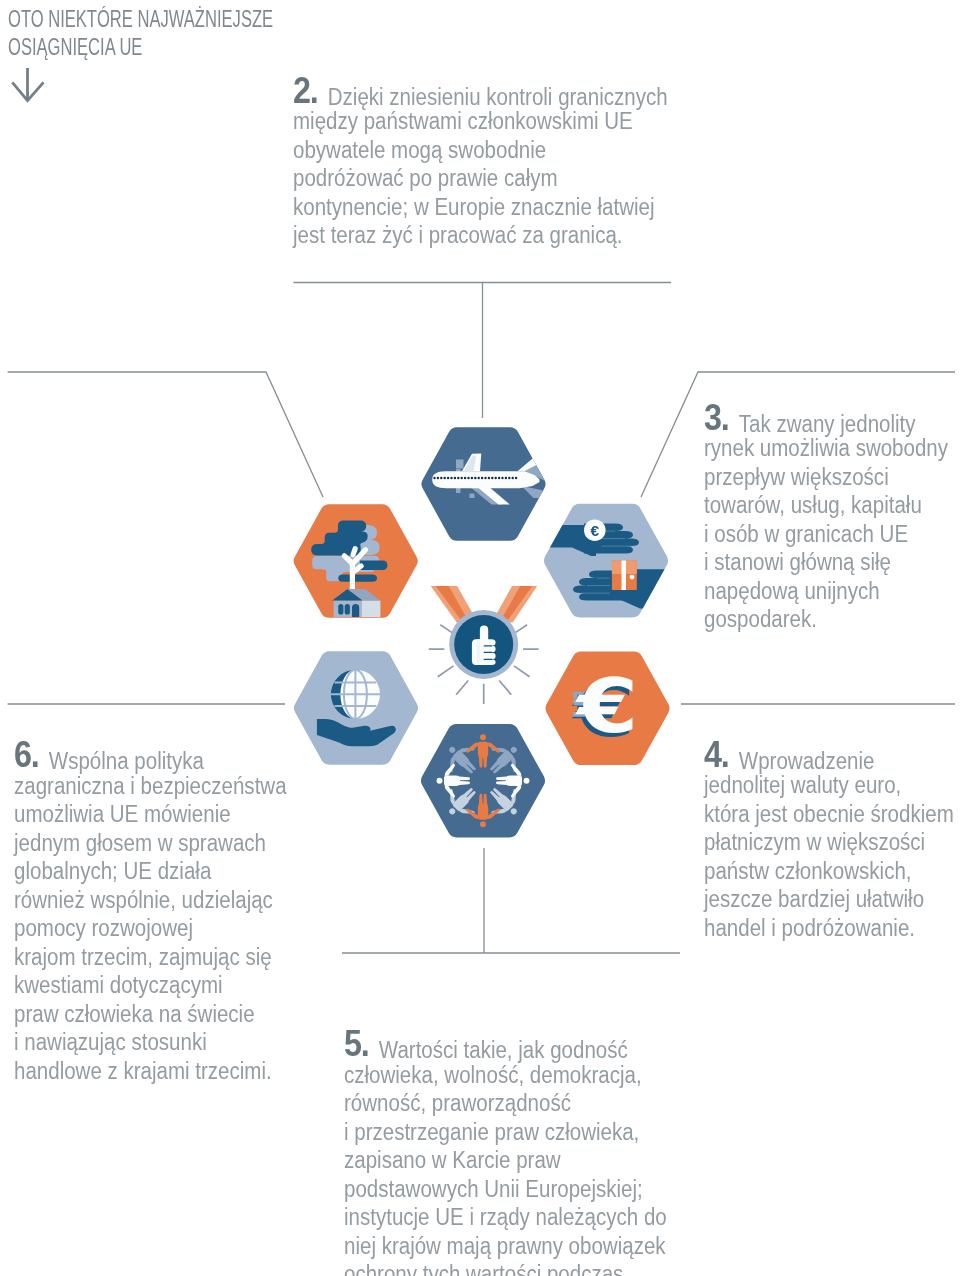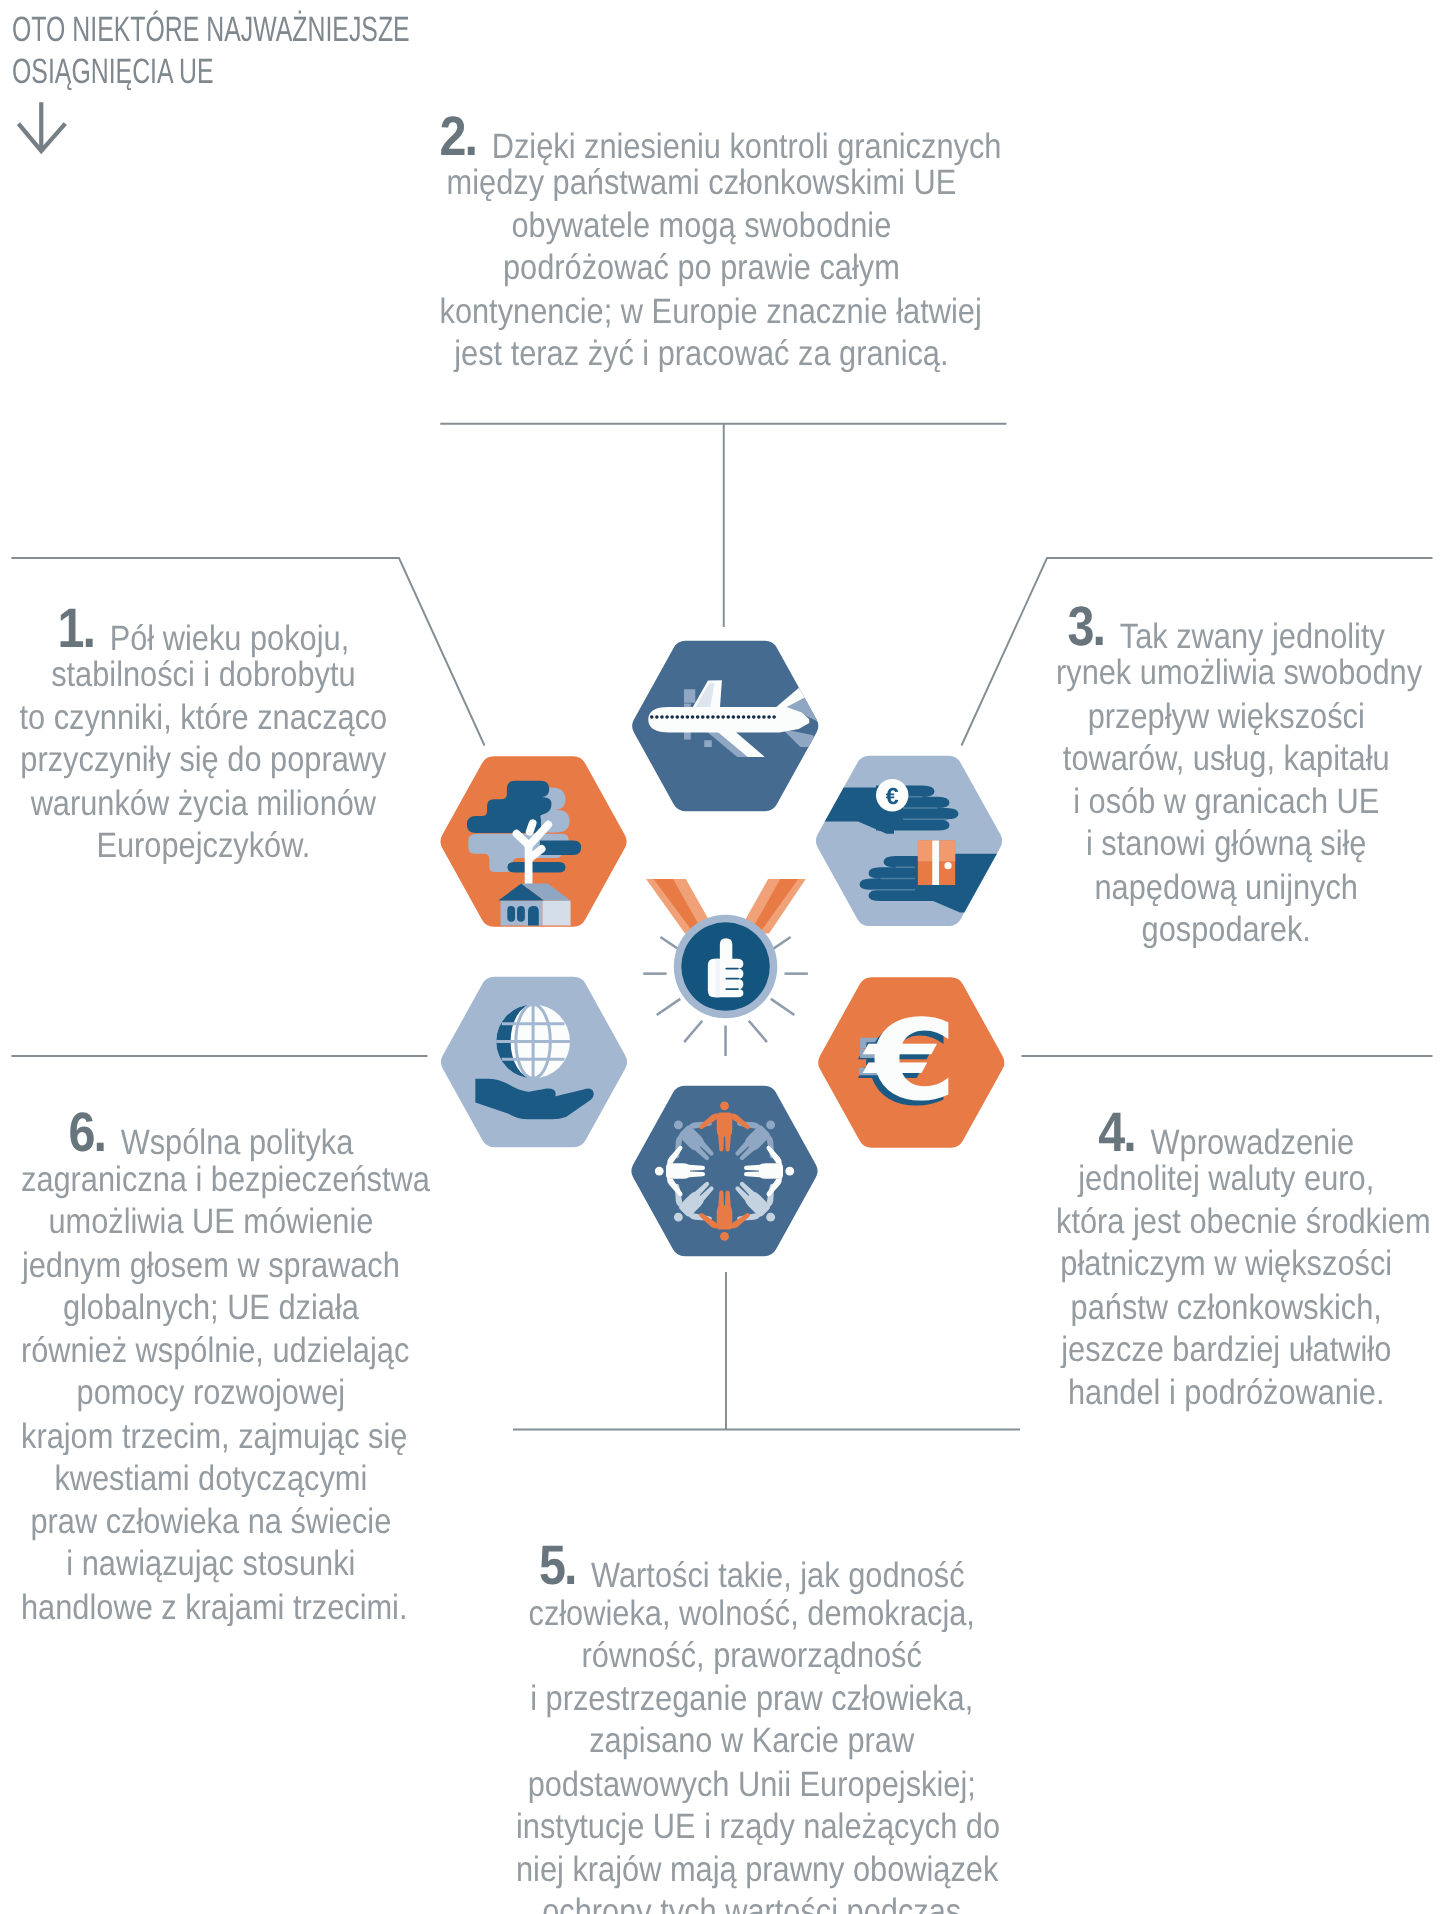--- a/index.html
+++ b/index.html
@@ -4,21 +4,21 @@
 <style>
   html,body{margin:0;padding:0;background:#ffffff;}
   body{width:960px;height:1276px;position:relative;overflow:hidden;
        font-family:"Liberation Sans",sans-serif;}
   .stage{position:absolute;left:0;top:0;width:960px;height:979px;}
 
   .headline{position:absolute;left:8px;top:4.5px;color:#7e888e;font-weight:normal;
     font-size:23.5px;line-height:28.5px;}
   .headline span{display:block;transform:scaleX(0.705);transform-origin:left;white-space:nowrap;}
 
-  .para{position:absolute;color:#949ca1;font-size:23.5px;line-height:28.5px;text-align:center;}
+  .para{position:absolute;color:#949ca1;font-size:23.5px;line-height:28.5px;}
   .para .ln{display:block;white-space:nowrap;transform:scaleX(0.873);transform-origin:left;height:28.5px;}
   .para .num{font-weight:bold;font-size:37px;color:#69757d;margin-right:12px;letter-spacing:-1.5px;position:relative;top:-2px;}
   svg{display:block;overflow:visible;}
   .hexwrap{position:absolute;}
 </style>
 </head>
 <body>
 
 <div class="stage">
 
@@ -52,28 +52,20 @@
 
   <div class="para" id="p2" style="left:293px;top:78.7px;width:400px">
     <span class="ln"><span class="num">2.</span><span>Dzięki zniesieniu kontroli granicznych</span></span>
     <span class="ln">między państwami członkowskimi UE</span>
     <span class="ln">obywatele mogą swobodnie</span>
     <span class="ln">podróżować po prawie całym</span>
     <span class="ln">kontynencie; w Europie znacznie łatwiej</span>
     <span class="ln">jest teraz żyć i pracować za granicą.</span>
   </div>
 
-  <div class="para" id="p1" style="left:8.6px;top:406.7px;width:290px">
-    <span class="ln"><span class="num">1.</span><span>Pół wieku pokoju,</span></span>
-    <span class="ln">stabilności i dobrobytu</span>
-    <span class="ln">to czynniki, które znacząco</span>
-    <span class="ln">przyczyniły się do poprawy</span>
-    <span class="ln">warunków życia milionów</span>
-    <span class="ln">Europejczyków.</span>
-  </div>
 
   <div class="para" id="p3" style="left:704px;top:405.6px;width:260px">
     <span class="ln"><span class="num">3.</span><span>Tak zwany jednolity</span></span>
     <span class="ln">rynek umożliwia swobodny</span>
     <span class="ln">przepływ większości</span>
     <span class="ln">towarów, usług, kapitału</span>
     <span class="ln">i osób w granicach UE</span>
     <span class="ln">i stanowi główną siłę</span>
     <span class="ln">napędową unijnych</span>
     <span class="ln">gospodarek.</span>

